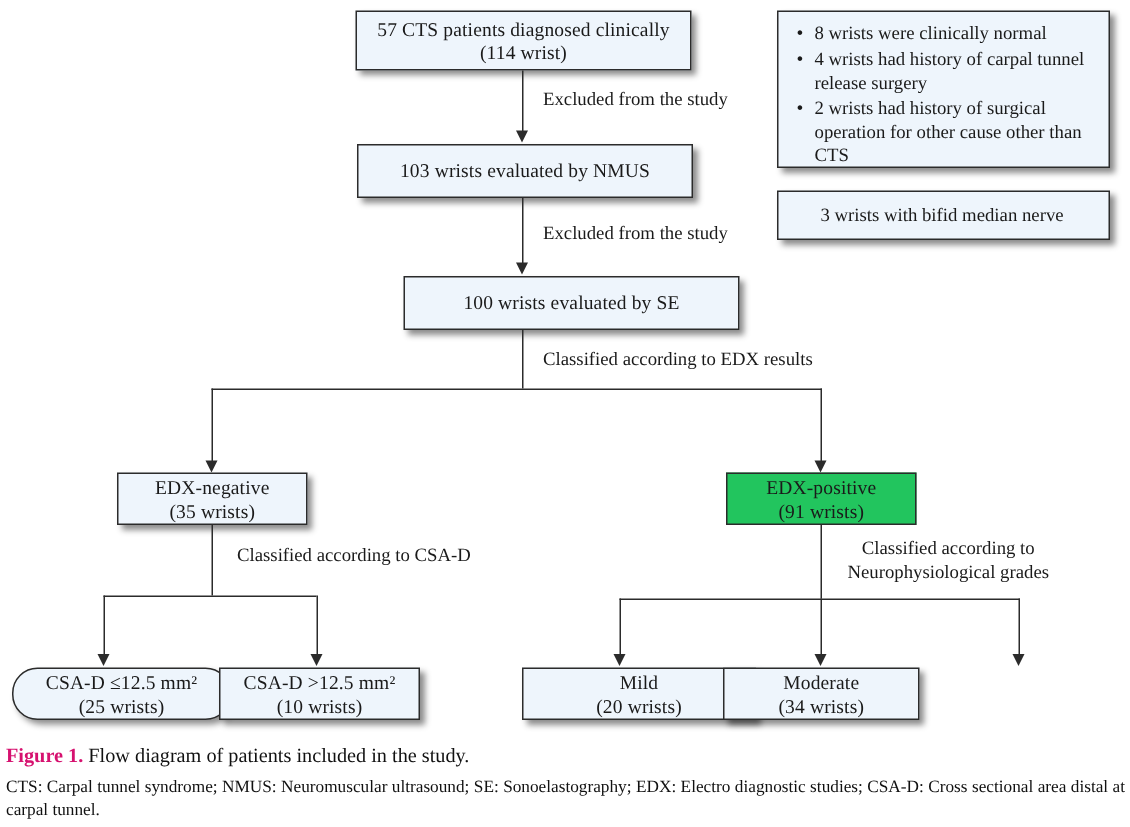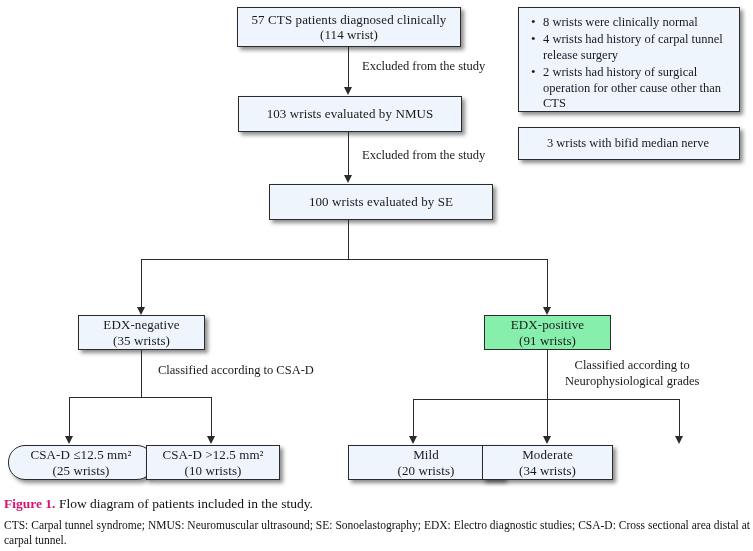--- a/index.html
+++ b/index.html
@@ -27,21 +27,21 @@
     display: flex;
     flex-direction: column;
     align-items: center;
     justify-content: center;
     text-align: center;
     font-size: 13px;
     line-height: 1.18;
     letter-spacing: .1px;
   }
   .node.plain {
-    background: #86efac;
+    background: #22c55e;
     box-shadow: none;
   }
   .node .ln { display: block; white-space: nowrap; }
 
   
   .note {
     position: absolute;
     box-sizing: border-box;
     border: 1px solid #2b2b2b;
     background: #eef5fc;
@@ -141,20 +141,21 @@
 
   <div class="vline" style="left:348px; top:132px; height:44px;"></div>
   <div class="arrow" style="left:344px; top:175px;"></div>
   <div class="edge-label" style="left:362px; top:148px;">Excluded from the study</div>
 
   <div class="node" style="left:238px; top:184px; width:224px; height:36px;margin-left:31px;">
     <span class="ln">100 wrists evaluated by SE</span>
   </div>
 
   <div class="vline" style="left:348px; top:220px; height:39px;"></div>
+  <div class="edge-label" style="left:362px; top:232px;">Classified according to EDX results</div>
 
   <div class="hline" style="left:141px; top:259px; width:407px;"></div>
   <div class="vline" style="left:141px; top:259px; height:49px;"></div>
   <div class="arrow" style="left:137px; top:307px;"></div>
   <div class="vline" style="left:547px; top:259px; height:49px;"></div>
   <div class="arrow" style="left:543px; top:307px;"></div>
 
   <div class="node" style="left:78px; top:315px; width:127px; height:35px;">
     <span class="ln">EDX-negative</span>
     <span class="ln">(35 wrists)</span>

